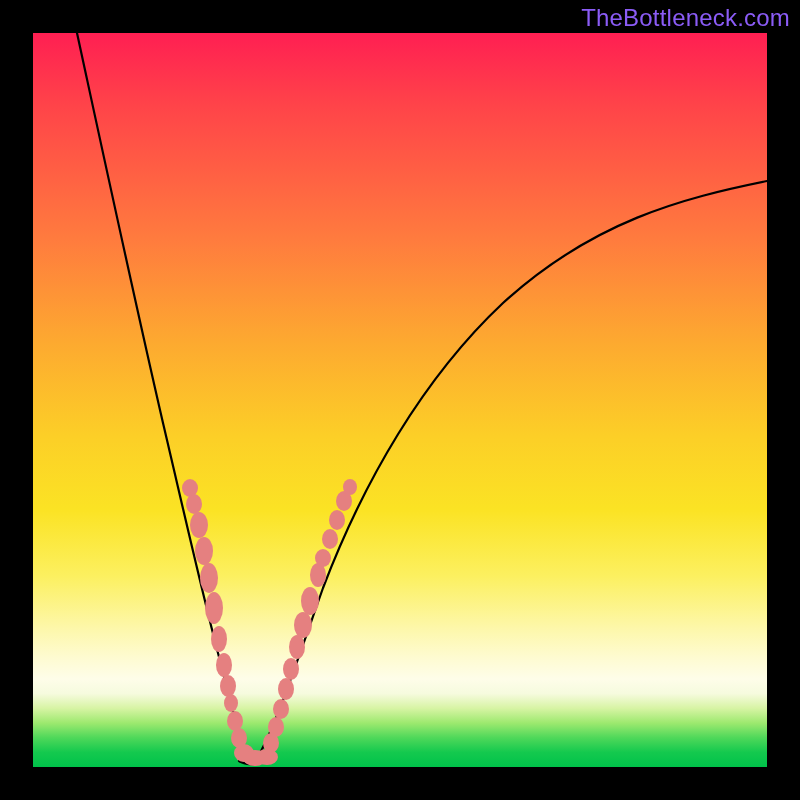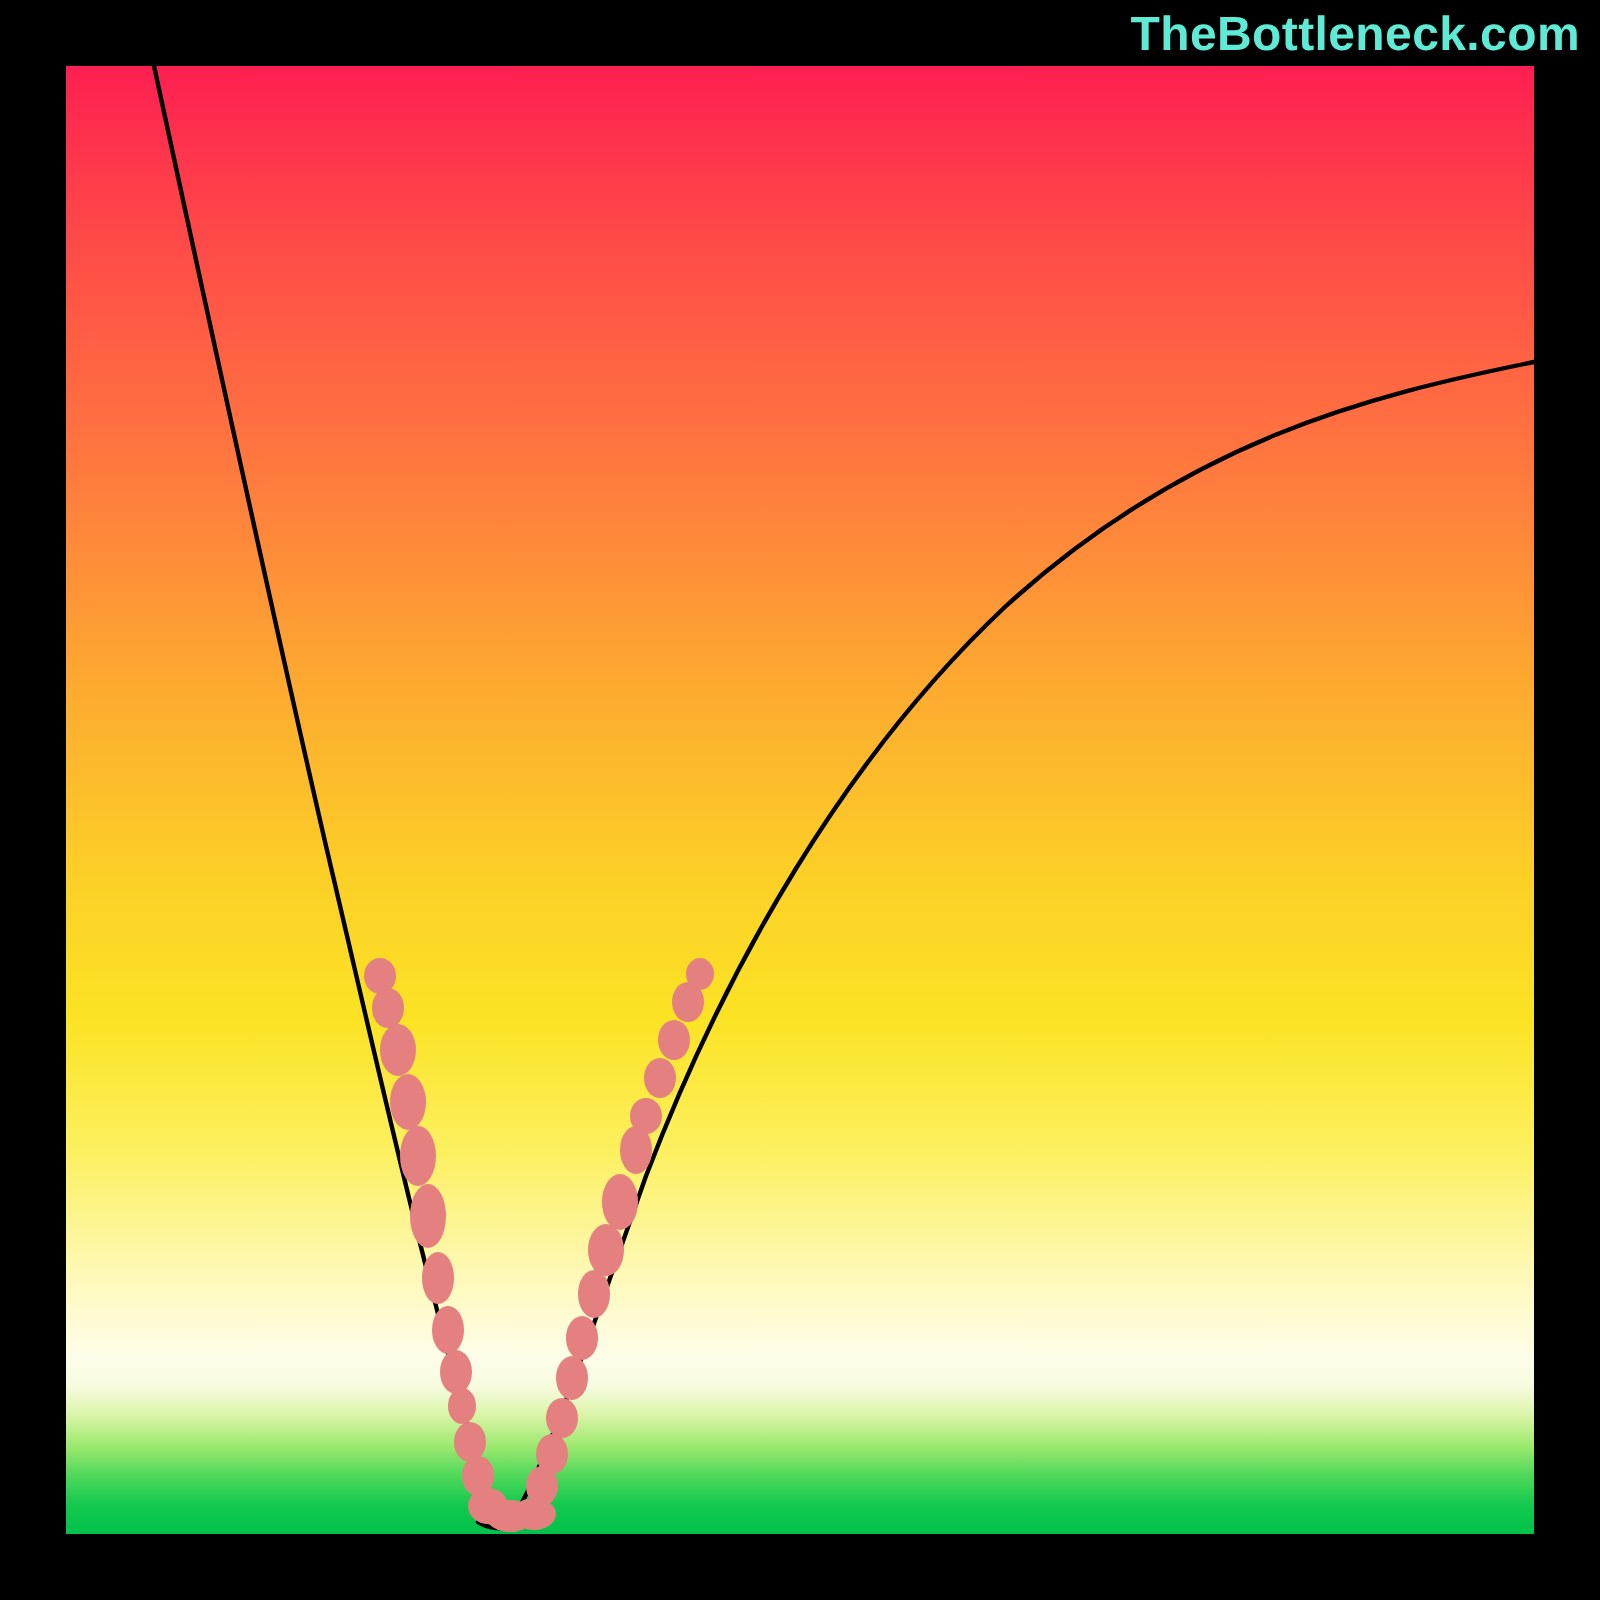--- a/index.html
+++ b/index.html
@@ -14,23 +14,23 @@
   .frame {
     position: relative;
     width: 800px;
     height: 800px;
     background: #000;
   }
   .watermark {
     position: absolute;
     top: 4px;
     right: 10px;
-    color: #5eead4;
+    color: #8b5cf6;
     font-size: 24px;
-    font-weight: 700;
+    font-weight: 400;
     letter-spacing: 0.2px;
     user-select: none;
   }
   .plot-area {
     position: absolute;
     left: 33px;
     top: 33px;
     width: 734px;
     height: 734px;
     

